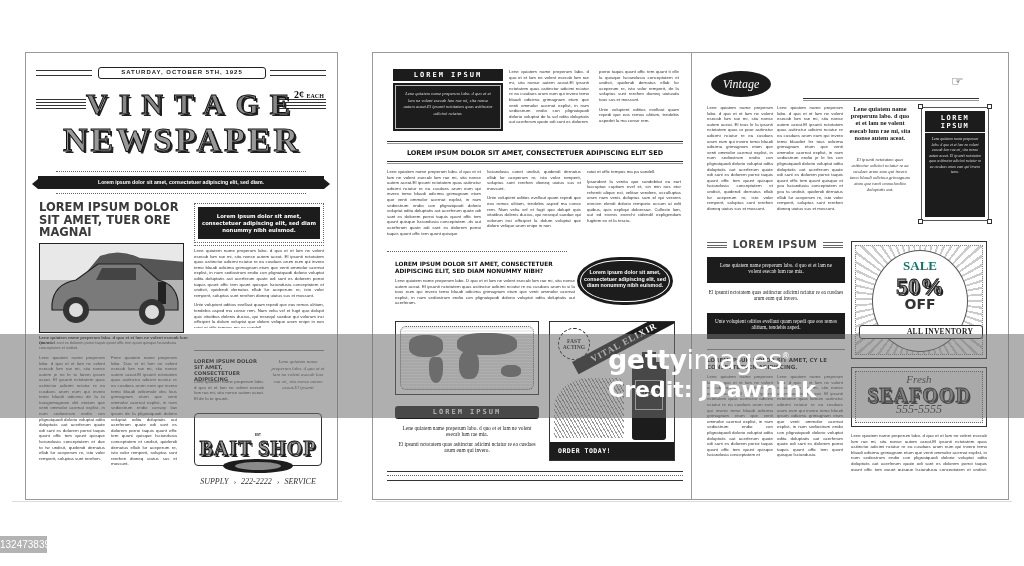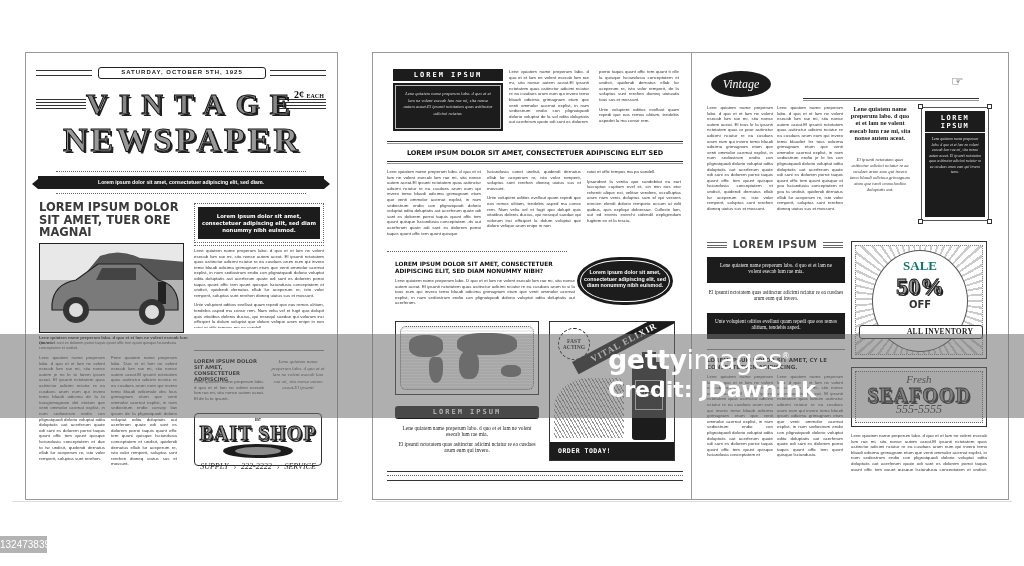--- a/index.html
+++ b/index.html
@@ -43,21 +43,21 @@
   .caption-small { left: 13px; top: 288px; width: 150px; font-size: 3.8px; line-height: 4.6px; color: #444; }
   .p1-col1 { left: 13px; top: 302px; width: 66px; height: 128px; }
   .p1-col2 { left: 85px; top: 302px; width: 66px; height: 128px; }
 
   .callout-frame { left: 168px; top: 150px; width: 130px; height: 40px; border: 1px dotted #666; padding: 3px; }
   .callout { width: 100%; height: 100%; background: #1c1c1c; color: #fff; font-size: 5.3px; font-weight: bold; text-align: center; padding-top: 6px; line-height: 7px; font-family: "DejaVu Sans", sans-serif; }
   .p1-right-text { left: 168px; top: 195px; width: 130px; height: 80px; }
   .sub-headline { left: 168px; top: 305px; width: 72px; font-family: "DejaVu Sans", sans-serif; font-weight: bold; font-size: 5.2px; line-height: 6px; color: #111; }
   .sub-text { left: 168px; top: 326px; width: 70px; height: 26px; }
   .italic-quote { left: 244px; top: 306px; width: 56px; font-family: "Liberation Serif", serif; font-style: italic; font-size: 5px; line-height: 6.5px; color: #444; text-align: center; }
-  .bait-shop { left: 168px; top: 360px; width: 128px; height: 53px; border: 1.5px solid #333; border-radius: 4px; text-align: center; padding-top: 4px; }
+  .bait-shop { left: 168px; top: 360px; width: 128px; height: 53px; border: 1.5px solid #333; border-radius: 4px; text-align: center; padding-top: 19px; }
   .bait-shop .tiny { font-size: 3px; font-weight: bold; }
   .bait-shop .title { font-family: "Liberation Serif", serif; font-weight: bold; font-size: 20px; color: #999; -webkit-text-stroke: 0.8px #111; text-shadow: 1.5px 1.5px 0 #222; letter-spacing: 1px; line-height: 22px; }
   .bait-shop .fish { margin: 0 auto; width: 70px; height: 14px; border-radius: 50%; background: #1c1c1c; position: relative; }
   .bait-shop .fish::after { content: ""; position: absolute; left: 12px; top: 3px; width: 46px; height: 8px; border-radius: 50%; background: #8a8a8a; }
   .bait-shop .tag { font-family: "Liberation Serif", serif; font-style: italic; font-size: 8px; color: #333; margin-top: 4px; word-spacing: 3px; }
 
   
   .lorem-bar { background: #1c1c1c; color: #fff; font-weight: bold; letter-spacing: 2px; text-align: center; font-family: "DejaVu Sans Mono", monospace; }
   .sp-lorem-bar1 { left: 20px; top: 16px; width: 110px; height: 12px; font-size: 7px; line-height: 12px; }
   .sp-quote-box { left: 20px; top: 30px; width: 110px; height: 48px; background: #1c1c1c; color: #ddd; font-family: "Liberation Serif", serif; font-style: italic; font-size: 4.6px; line-height: 6.5px; text-align: center; padding: 7px 8px; border: 1px solid #1c1c1c; outline: 0.5px solid #bbb; outline-offset: -3px; }
@@ -109,21 +109,21 @@
   .rp-plain { left: 334px; top: 236px; width: 138px; text-align: center; font-family: "Liberation Serif", serif; font-size: 5.2px; line-height: 6.4px; color: #222; }
   .rp-dark2 { left: 334px; top: 260px; width: 138px; height: 26px; }
   .rp-headline { left: 334px; top: 304px; width: 140px; font-family: "DejaVu Sans", sans-serif; font-weight: bold; font-size: 5.6px; line-height: 6.6px; color: #111; }
   .rp-col3 { left: 334px; top: 321px; width: 66px; height: 96px; }
   .rp-col4 { left: 404px; top: 321px; width: 66px; height: 96px; }
   .rp-sale { left: 478px; top: 188px; width: 136px; height: 118px; border: 1.5px solid #333; padding: 3px; }
   .rp-sale .rays { width: 100%; height: 100%; border: 1px dotted #888; background: repeating-conic-gradient(from 0deg at 50% 50%, #ccc 0 2deg, #fff 2deg 6deg); position: relative; }
   .rp-sale .circle { position: absolute; left: 16px; top: 4px; width: 96px; height: 102px; border-radius: 50%; background: #fff; border: 1px solid #555; text-align: center; padding-top: 8px; }
   .sale-word { font-family: "Liberation Serif", serif; font-weight: bold; font-size: 13px; color: #0f766e; line-height: 14px; }
   .sale-pct { font-family: "Liberation Serif", serif; font-weight: bold; font-size: 24px; color: #999; -webkit-text-stroke: 0.8px #111; text-shadow: 1.5px 1.5px 0 #222; line-height: 26px; }
-  .sale-off { font-family: "DejaVu Sans", sans-serif; font-weight: bold; font-size: 10px; color: #333; line-height: 11px; }
+  .sale-off { font-family: "DejaVu Sans", sans-serif; font-weight: bold; font-size: 14px; color: #333; line-height: 11px; }
   .sale-plate { position: absolute; left: -14px; top: 74px; width: 124px; height: 14px; background: #fff; border: 1.2px solid #333; border-radius: 3px; font-family: "Liberation Serif", serif; font-weight: bold; font-size: 7.5px; line-height: 12px; letter-spacing: 0.3px; padding-left: 38px; }
   .rp-seafood { left: 478px; top: 314px; width: 136px; height: 60px; border: 1.5px solid #333; padding: 3px; }
   .rp-seafood .inner { width: 100%; height: 100%; border: 1px dotted #666; background: #f2f2f2; text-align: center; }
   .sea-fresh { font-family: "Liberation Serif", serif; font-style: italic; font-size: 11px; color: #333; line-height: 12px; padding-top: 1px; }
   .sea-word { font-family: "Liberation Serif", serif; font-weight: bold; font-size: 20px; color: #999; -webkit-text-stroke: 0.8px #111; text-shadow: 1.5px 1.5px 0 #222; letter-spacing: 1px; line-height: 20px; }
   .sea-phone { font-family: "Liberation Serif", serif; font-style: italic; font-size: 12px; color: #333; line-height: 8px; }
   .rp-seafood-text { left: 478px; top: 380px; width: 136px; height: 38px; }
 
   
   .watermark { left: 0; top: 334px; width: 1024px; height: 84px; background: rgba(110,110,110,0.55); pointer-events: none; }

